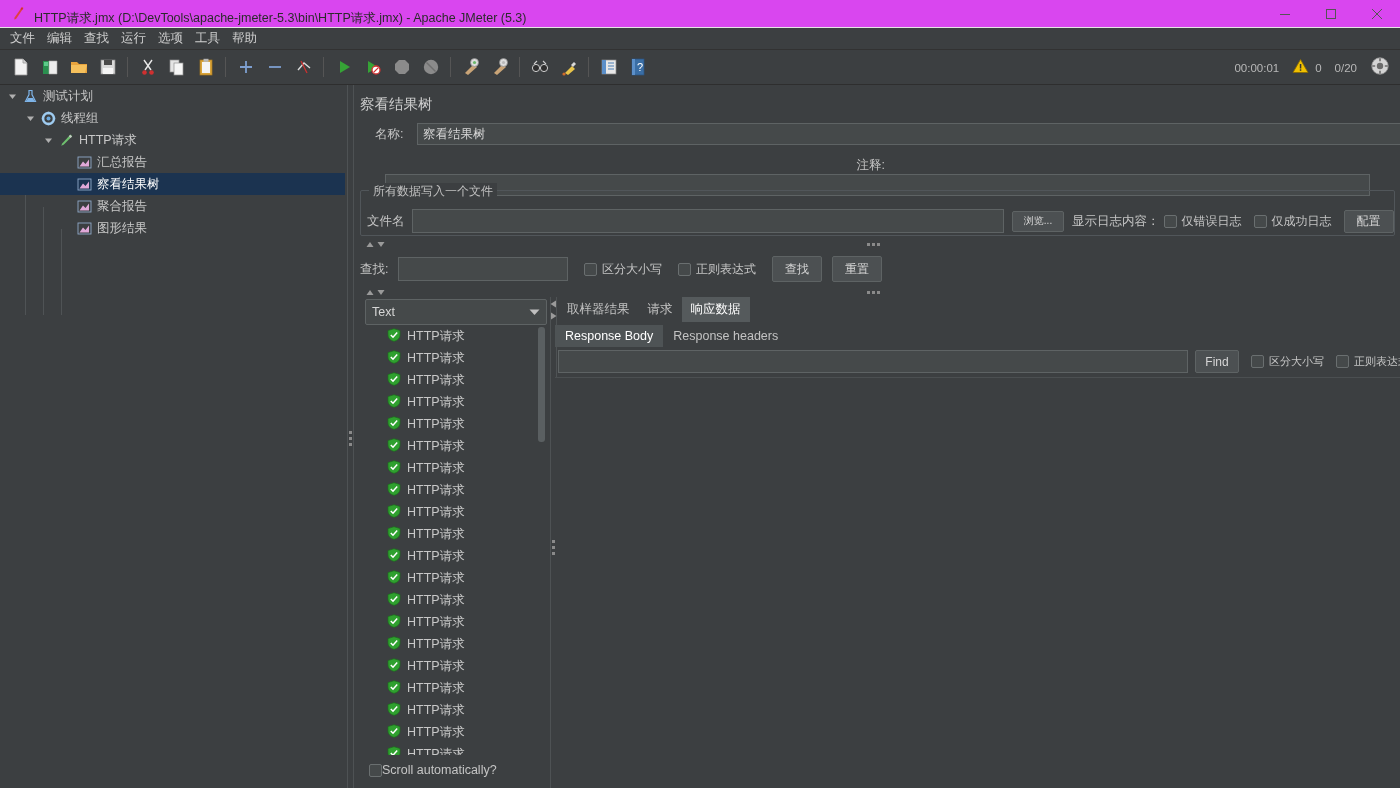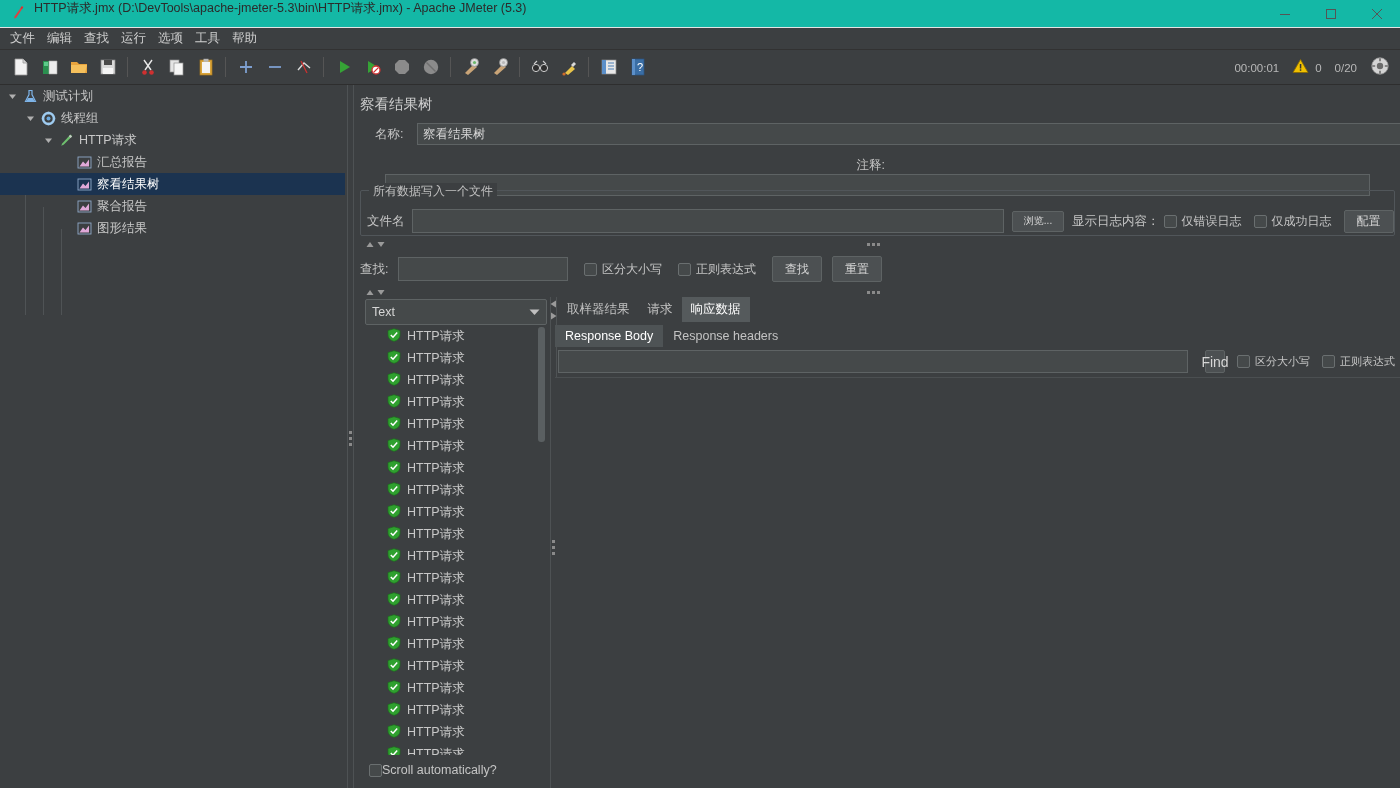--- a/index.html
+++ b/index.html
@@ -9,21 +9,21 @@
     font-family: "Liberation Sans", "DejaVu Sans", sans-serif;
     background: #3c3f41;
     color: #bbbbbb;
     font-size: 12px;
   }
   .app { position: relative; width: 1400px; height: 788px; }
 
   
   .titlebar {
     position: absolute; left: 0; top: 0; width: 1400px; height: 28px;
-    background: #14b8a6; display: flex; align-items: flex-start;
+    background: #d946ef; display: flex; align-items: flex-end;
     border-bottom: 1px solid #e4e4e4;
   }
   .titlebar .app-icon {
     width: 26px; height: 26px; display: flex; align-items: center; justify-content: center;
     margin-left: 6px;
   }
   .titlebar .title-text {
     color: #2b2b2b; font-size: 12.5px; margin-left: 2px;
     white-space: nowrap; overflow: hidden;
   }
@@ -729,21 +729,21 @@
     </div>
 
     <div class="tabstrip" style="left:203px; top:212px;">
       <div class="tab">取样器结果</div>
       <div class="tab">请求</div>
       <div class="tab active">响应数据</div>
     </div>
 
     <div class="frow" style="left:203px; top:265px;">
       <input class="finput" style="width: 630px; height: 23px;" value="">
-      <div class="btn" style="margin-left:17px; width:20px; font-size:14px;">Find</div>
+      <div class="btn" style="margin-left:7px; width:44px; font-size:12px;">Find</div>
       <span class="cbwrap" style="margin-left:12px;">
         <span class="cbox"></span>
         <span class="cblabel" style="font-size:11px;">区分大小写</span>
       </span>
       <span class="cbwrap" style="margin-left:12px;">
         <span class="cbox"></span>
         <span class="cblabel" style="font-size:11px;">正则表达式</span>
       </span>
     </div>
 

